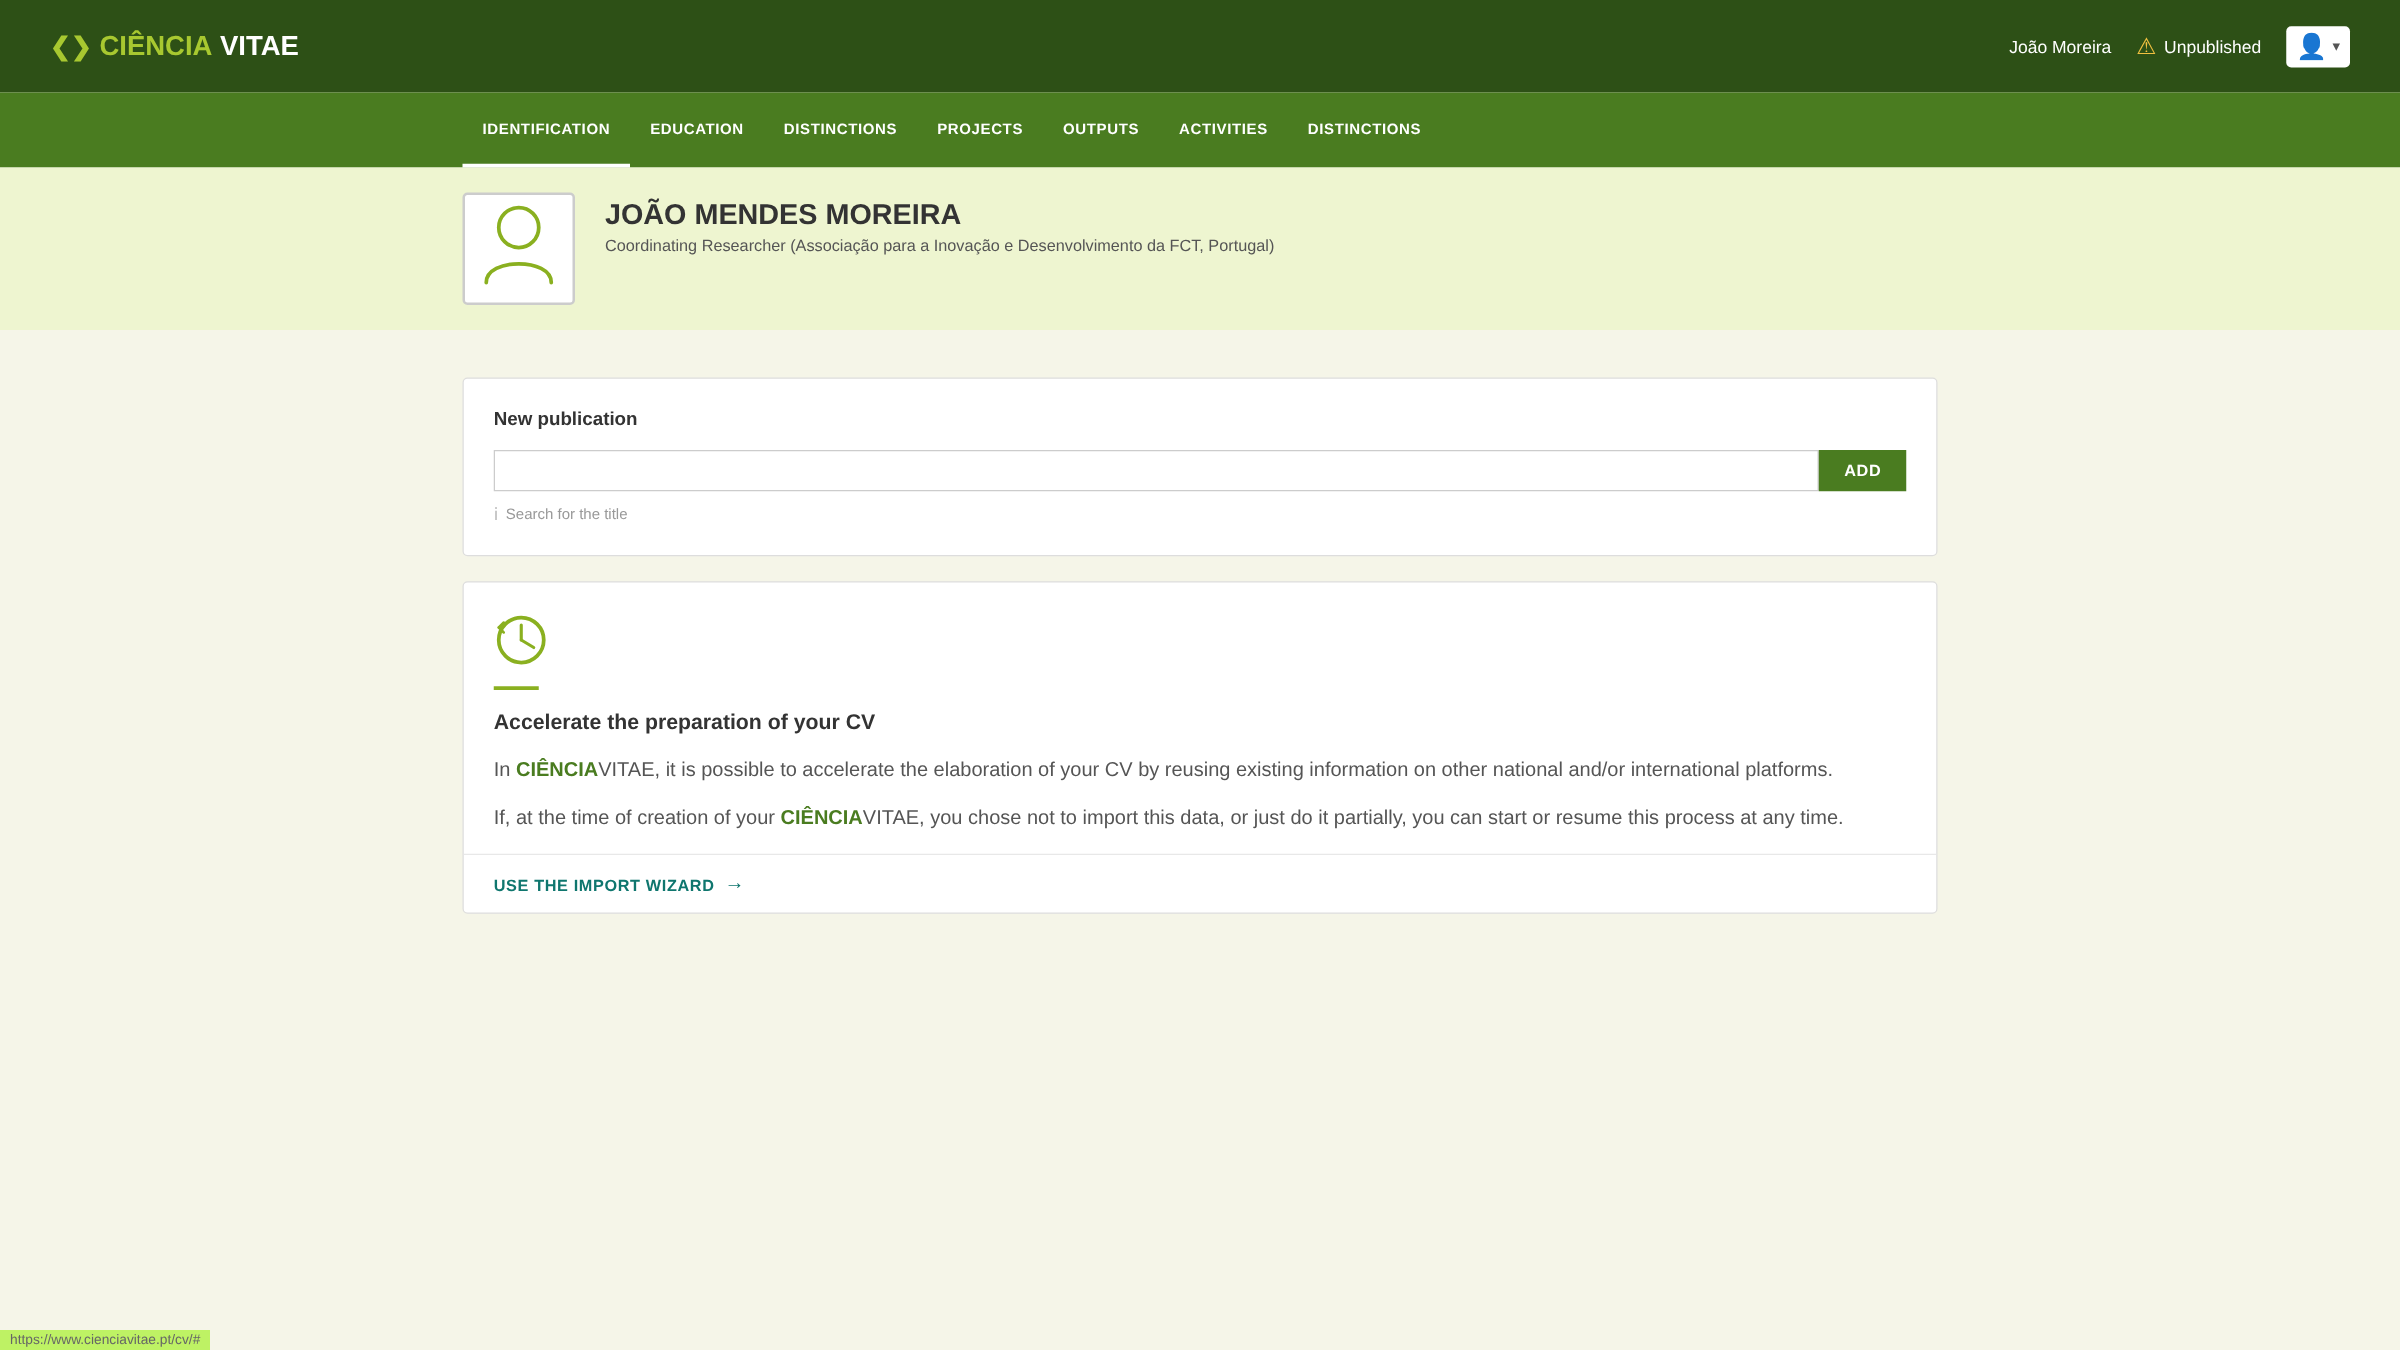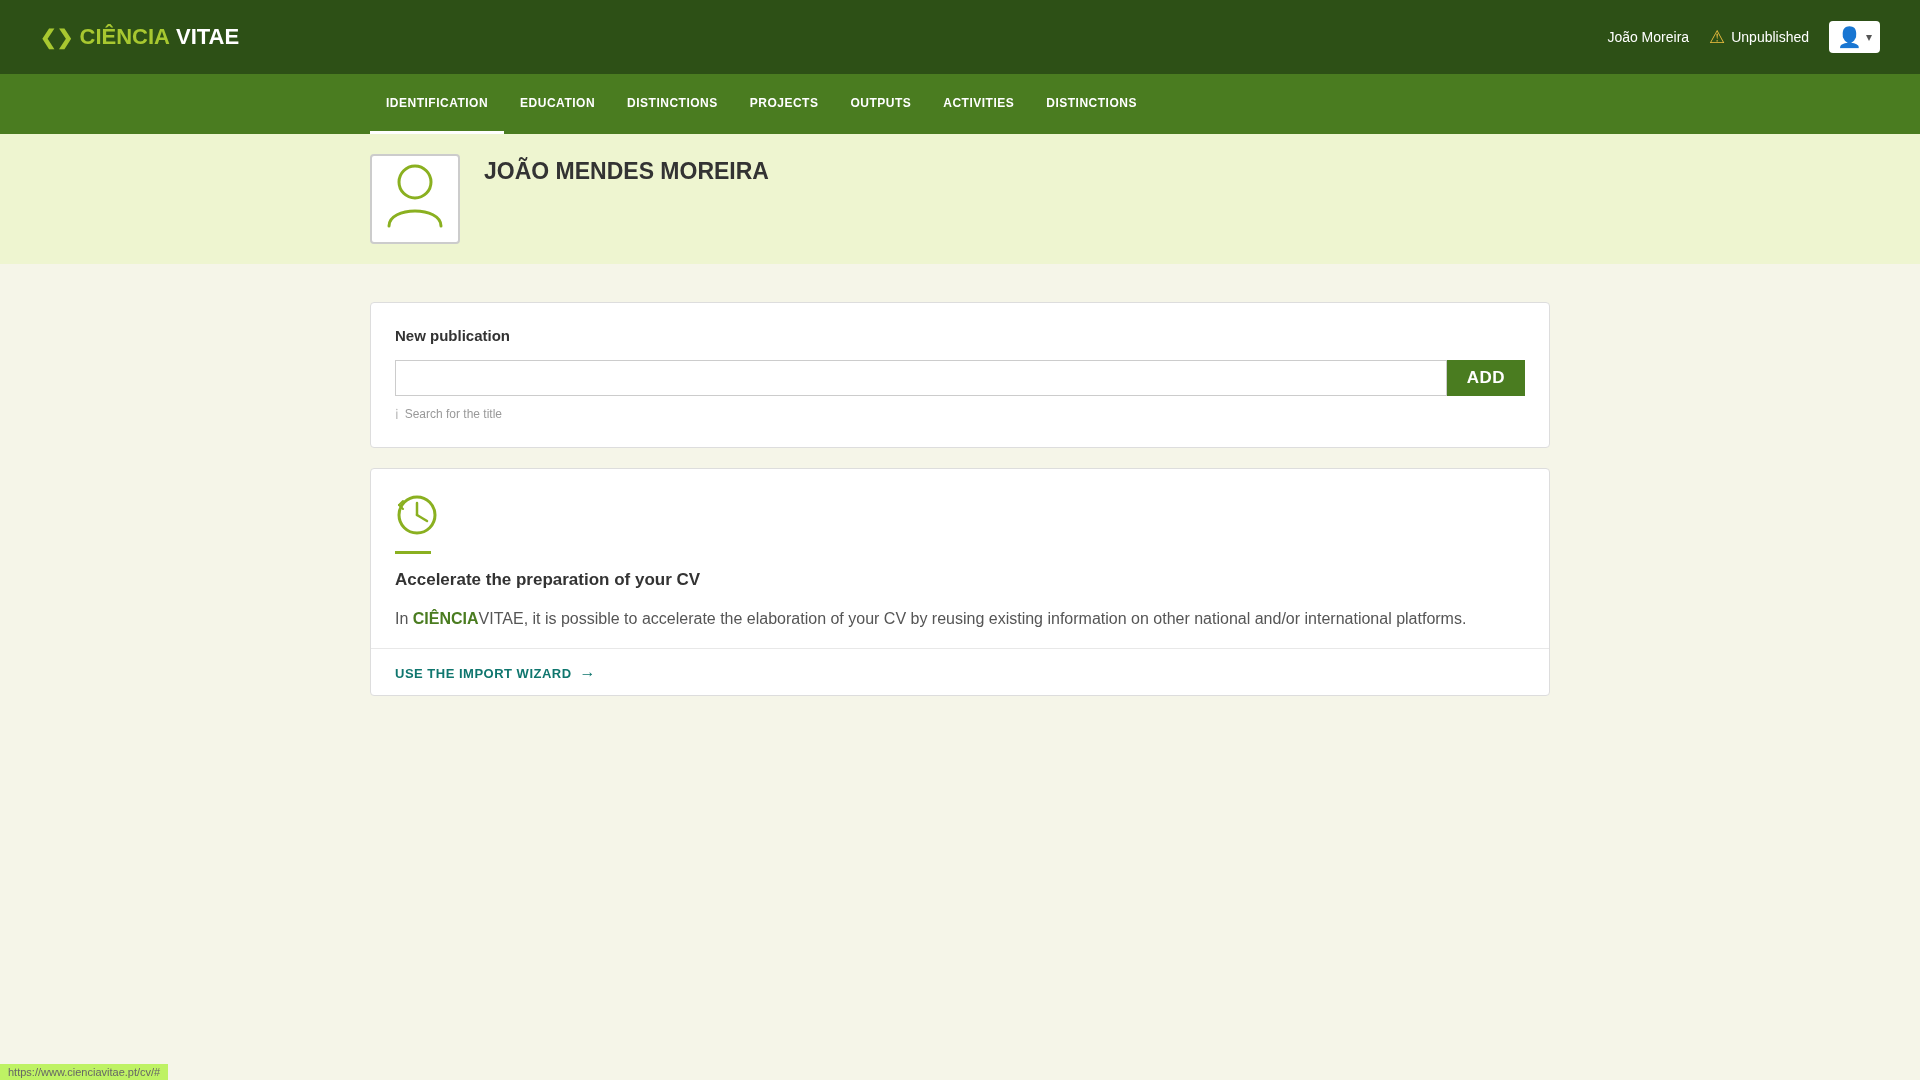--- a/index.html
+++ b/index.html
@@ -163,21 +163,21 @@
       padding: 8px 12px;
       font-size: 13px;
       outline: none;
       border-radius: 0;
     }
     .add-btn {
       background: #4a7c20;
       color: #fff;
       border: none;
       padding: 8px 20px;
-      font-size: 17px;
+      font-size: 13px;
       font-weight: bold;
       cursor: pointer;
       letter-spacing: 0.5px;
     }
     .search-hint {
       display: flex;
       align-items: center;
       gap: 6px;
       margin-top: 8px;
       font-size: 12px;
@@ -281,20 +281,21 @@
   <div class="avatar-circle">
     <span class="avatar-person">
       <svg width="60" height="70" viewBox="0 0 60 70" fill="none" xmlns="http://www.w3.org/2000/svg">
         <circle cx="30" cy="22" r="16" stroke="#8ab020" stroke-width="3" fill="none"></circle>
         <path d="M4 66 C4 46 56 46 56 66" stroke="#8ab020" stroke-width="3" fill="none" stroke-linecap="round"></path>
       </svg>
     </span>
   </div>
   <div class="profile-info">
     <div class="profile-name">JOÃO MENDES MOREIRA</div>
+    <div class="profile-role">Coordinating Researcher (Associação para a Inovação e Desenvolvimento da FCT, Portugal)</div>
   </div>
 </section>
 
 <main class="main-content">
 
   <div class="card">
     <div class="card-title">New publication</div>
     <div class="pub-input-row">
       <input type="text" class="pub-input" placeholder="" style="">
       <button class="add-btn">ADD</button>
@@ -315,20 +316,23 @@
           <line x1="8" y1="16" x2="4" y2="12" stroke="#8ab020" stroke-width="2" stroke-linecap="round"></line>
           <line x1="4" y1="12" x2="8" y2="8" stroke="#8ab020" stroke-width="2" stroke-linecap="round"></line>
         </svg>
       </span>
     </div>
     <div class="divider-line"></div>
     <div class="accel-title">Accelerate the preparation of your CV</div>
     <p class="accel-text">
       In <span class="brand-ciencia">CIÊNCIA</span><span>VITAE, it is possible to accelerate the elaboration of your CV by reusing existing information on other national and/or international platforms.</span>
     </p>
+    <p class="accel-text">
+      If, at the time of creation of your <span class="brand-ciencia">CIÊNCIA</span><span>VITAE, you chose not to import this data, or just do it partially, you can start or resume this process at any time.</span>
+    </p>
     <div class="import-link-row">
       <a class="import-link">
         <span>USE THE IMPORT WIZARD</span>
         <span class="arrow-right">→</span>
       </a>
     </div>
   </div>
 
 </main>
 

